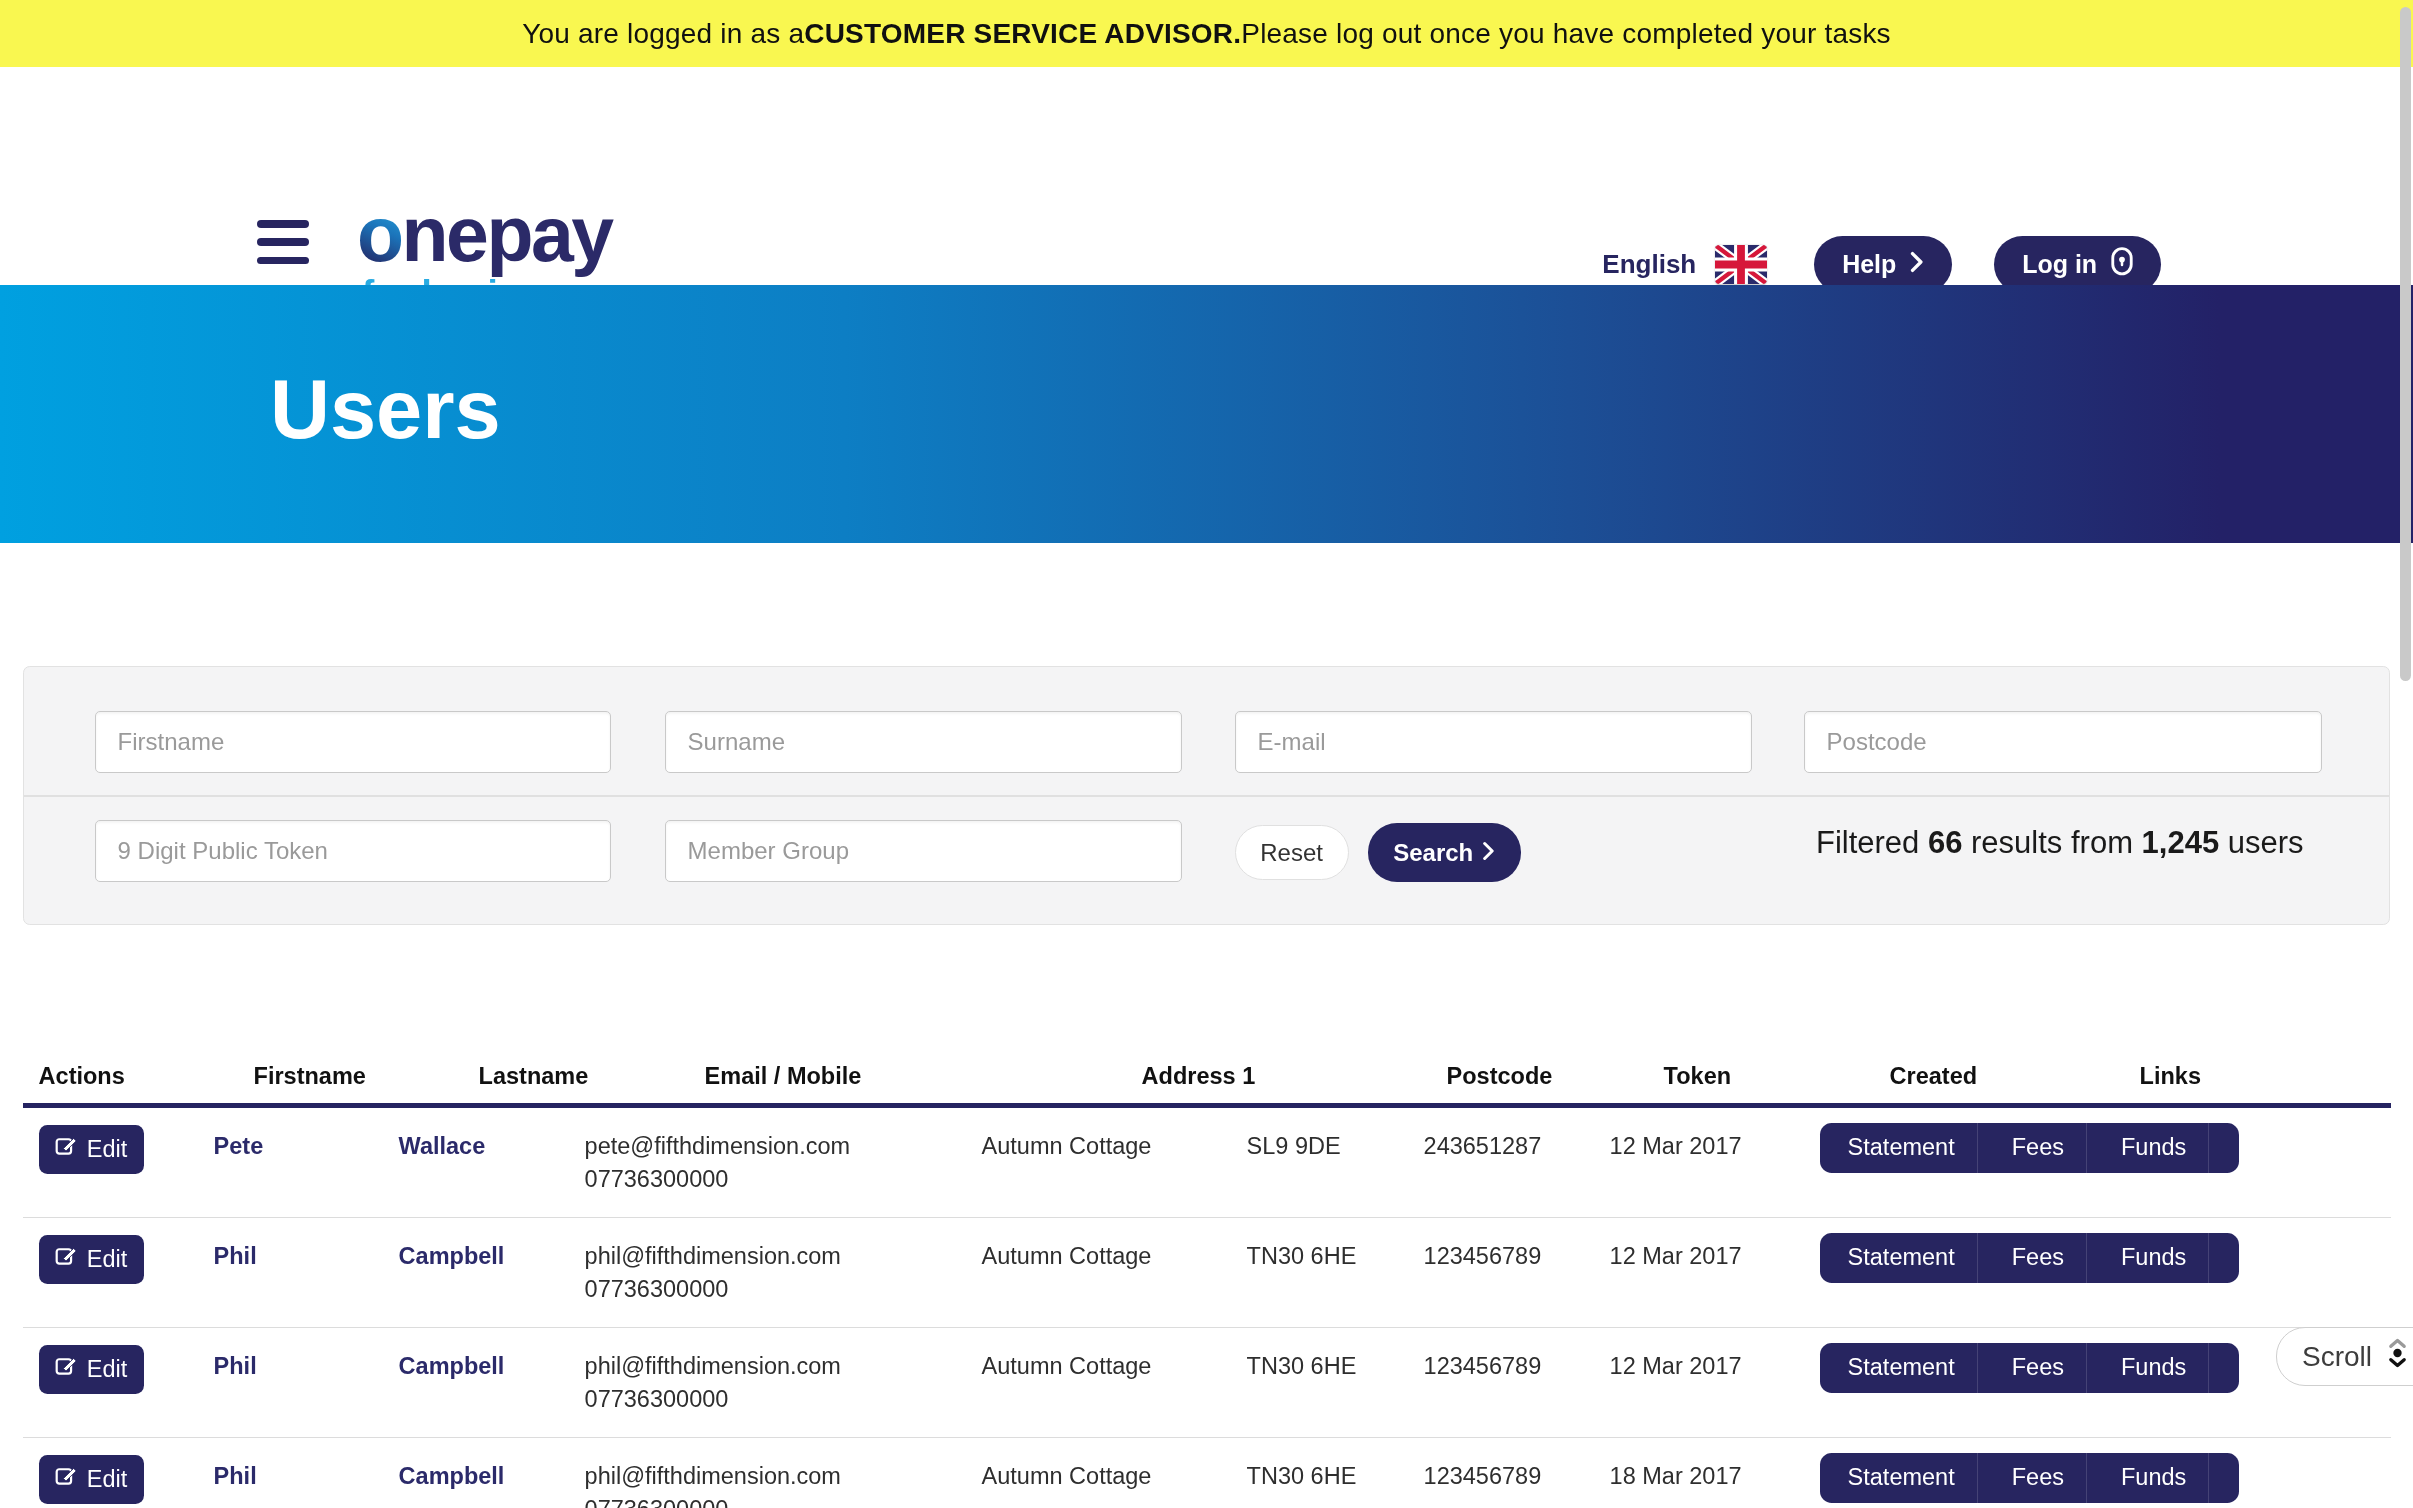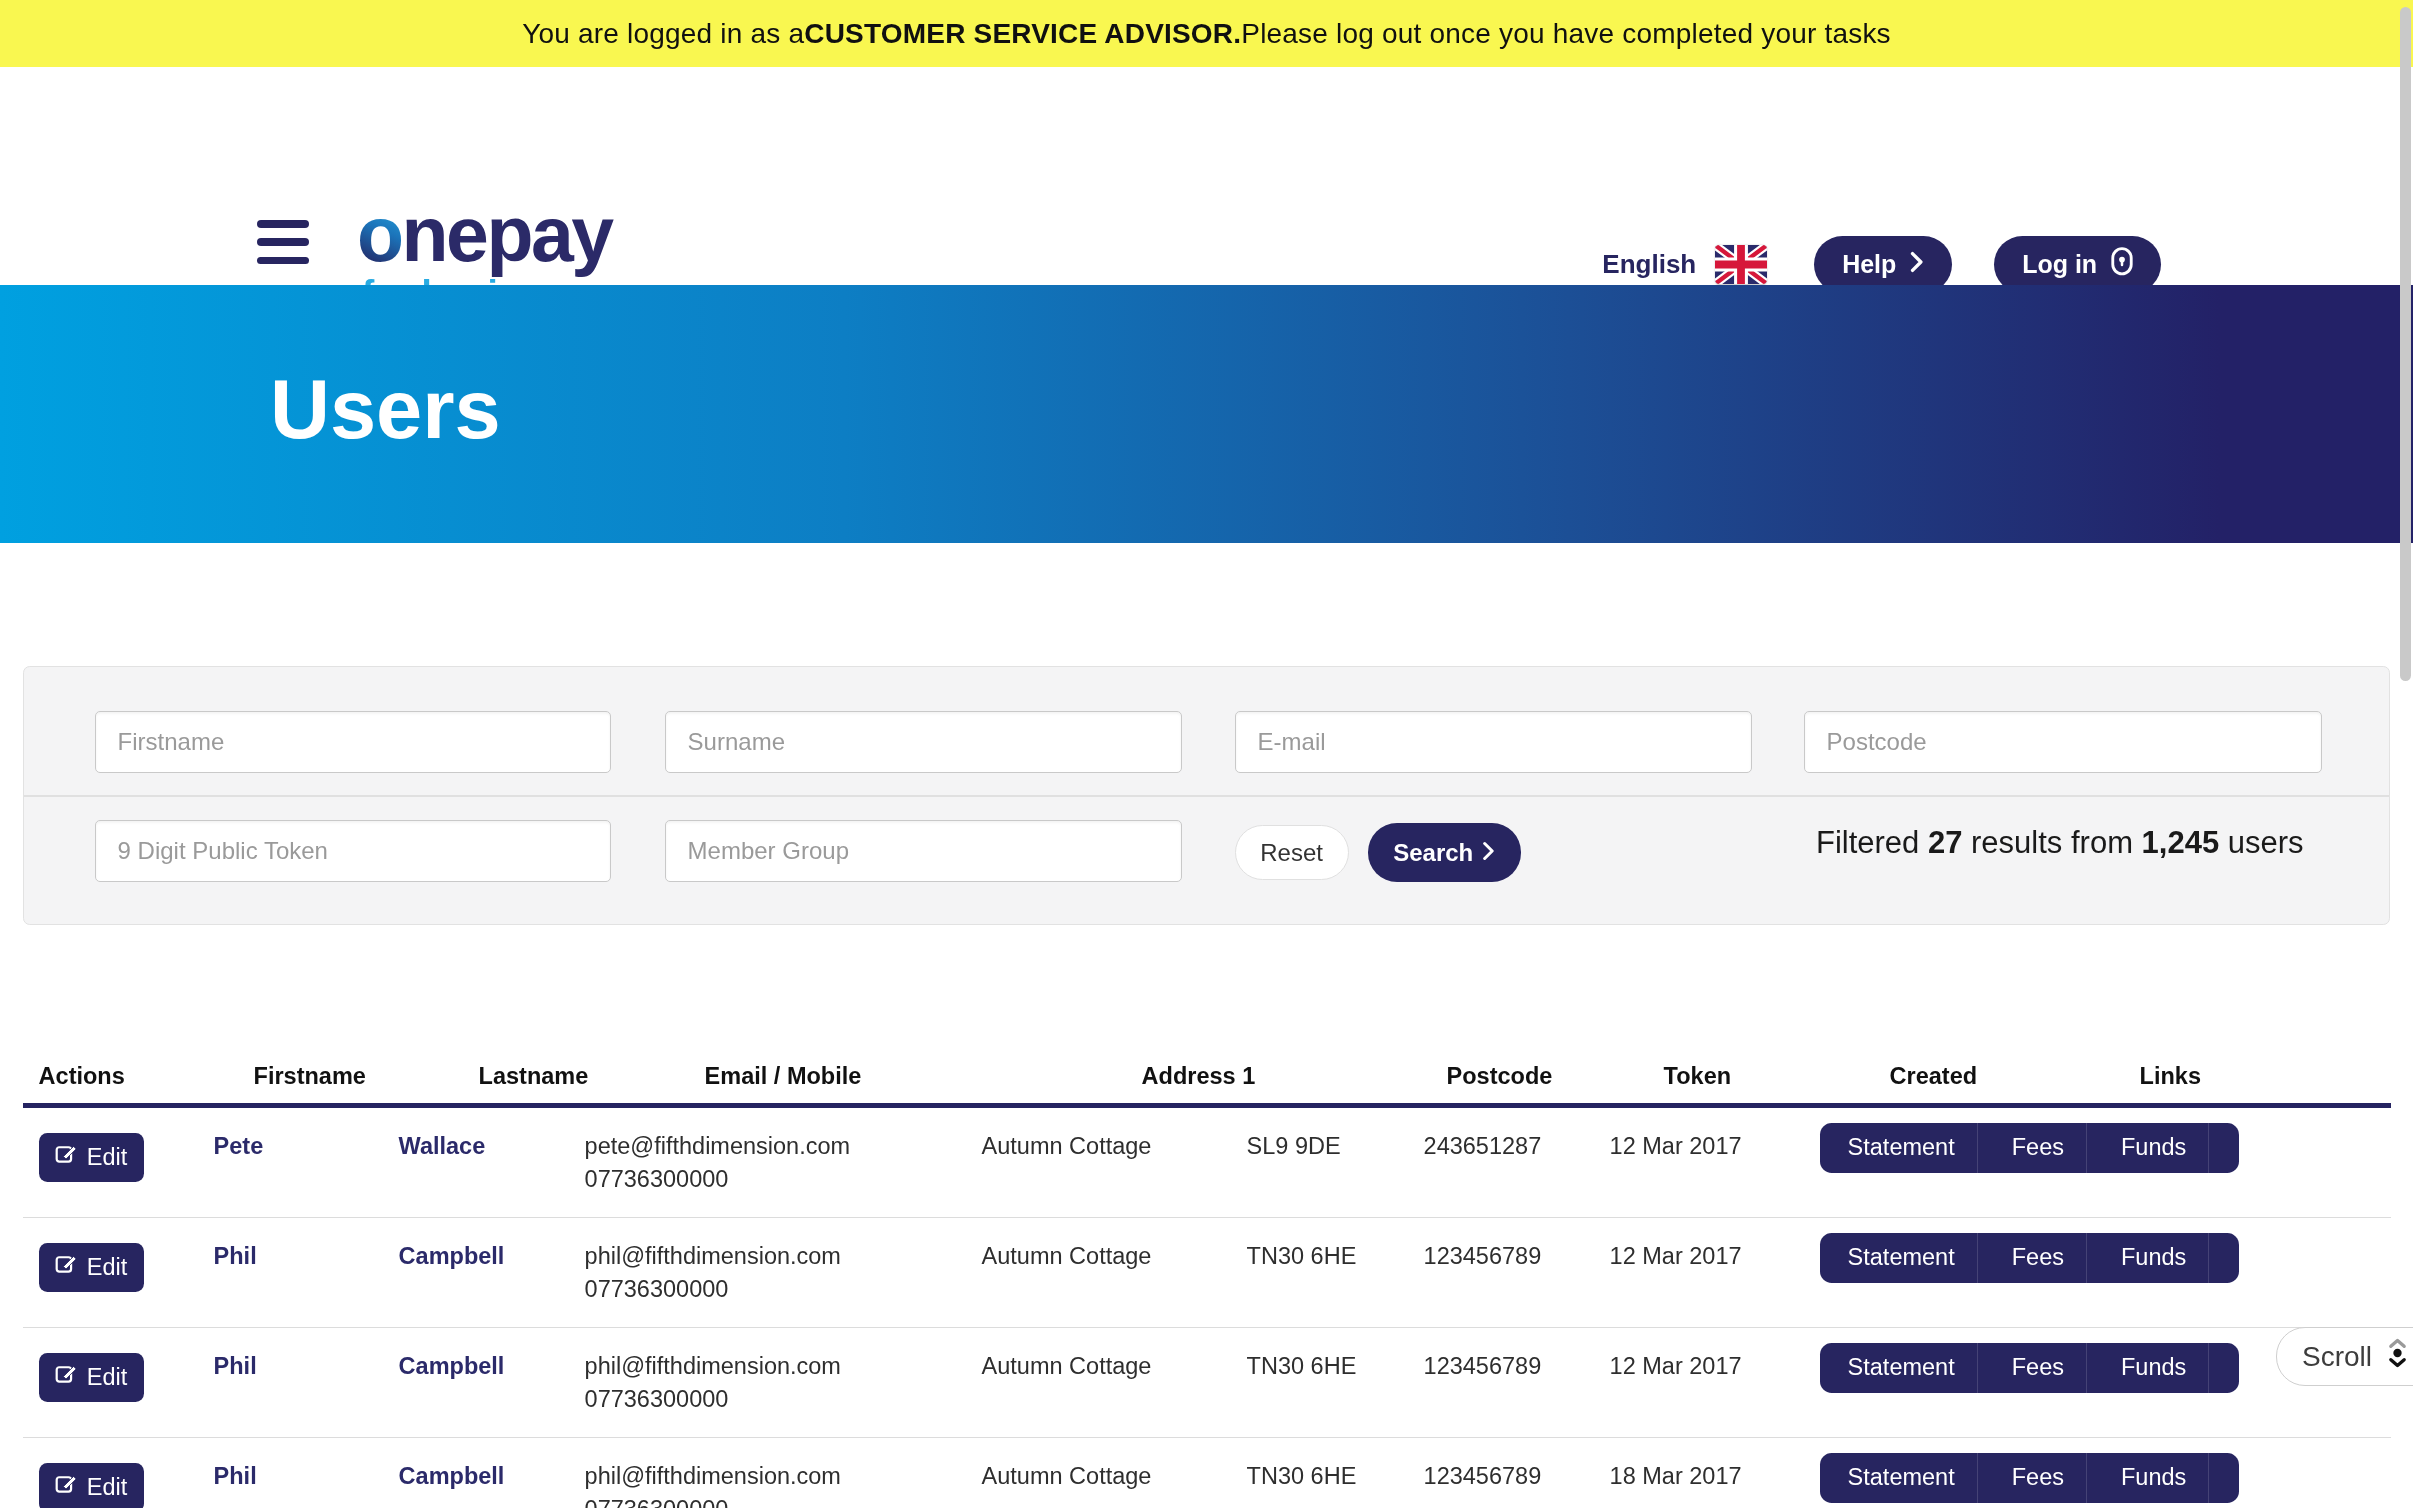--- a/index.html
+++ b/index.html
@@ -64,21 +64,21 @@
   
   .utable { position:absolute; left:22.6px; top:1056px; width:2368px; }
   .tgrid { display:grid; grid-template-columns:175px 185px 186px 397px 265px 177px 186px 210px 1fr;
            padding-left:16px; }
   .thead { font-size:23.5px; font-weight:700; color:#111; line-height:40px;gap:40px; }
   .thead-border { height:5px; background:#252361; margin-top:6.7px; }
   .trow { position:relative; height:110px; border-bottom:1.7px solid #dcdcdc; }
   .trow:last-child { border-bottom:none; }
   .cell { padding-top:22.6px; font-size:23.5px; color:#2e2e2e; line-height:33px; }
   .cell.name { font-weight:700; color:#2b2a6a; }
-  .edit-btn { margin-top:25px; height:49px; width:105px; background:#272560; border:none;
+  .edit-btn { margin-top:17px; height:49px; width:105px; background:#272560; border:none;
               border-radius:8.4px; color:#fff; font-family:inherit; font-size:23.5px;
               display:flex; align-items:center; justify-content:center; gap:10px; cursor:pointer; }
   .links-pill { margin-top:15px; height:50px; width:419px; background:#272560; border-radius:11.7px;
                 display:flex; align-items:stretch; overflow:hidden; }
   .links-pill a { display:flex; align-items:center; justify-content:center; flex:0 0 auto;
                   padding:0 22px; color:#fff; font-size:23.5px; text-decoration:none; cursor:pointer; }
   .links-pill a:first-child { flex:1 1 auto;padding-left:28px; }
   .links-pill a + a { border-left:0.8px solid rgba(255,255,255,.14);padding-left:34px; }
 
   
@@ -159,21 +159,21 @@
     <button class="reset-btn">Reset</button>
     <button class="search-btn">
       <span>Search</span>
       <span class="chev">
         <svg width="11.7" height="20" viewBox="0 0 14 24">
             <path d="M2,3 L11,12 L2,21" stroke="#fff" stroke-width="3.6" fill="none" stroke-linecap="round" stroke-linejoin="round"></path>
           </svg>
       </span>
     </button>
     <div class="results">
-      <span>Filtered </span><b>27</b><span> results from </span><b>1,245</b><span> users</span>
+      <span>Filtered </span><b>66</b><span> results from </span><b>1,245</b><span> users</span>
     </div>
   </div>
 
   <div class="utable">
     <div class="tgrid thead">
       <div>Actions</div>
       <div>Firstname</div>
       <div>Lastname</div>
       <div>Email / Mobile</div>
       <div>Address 1</div>

